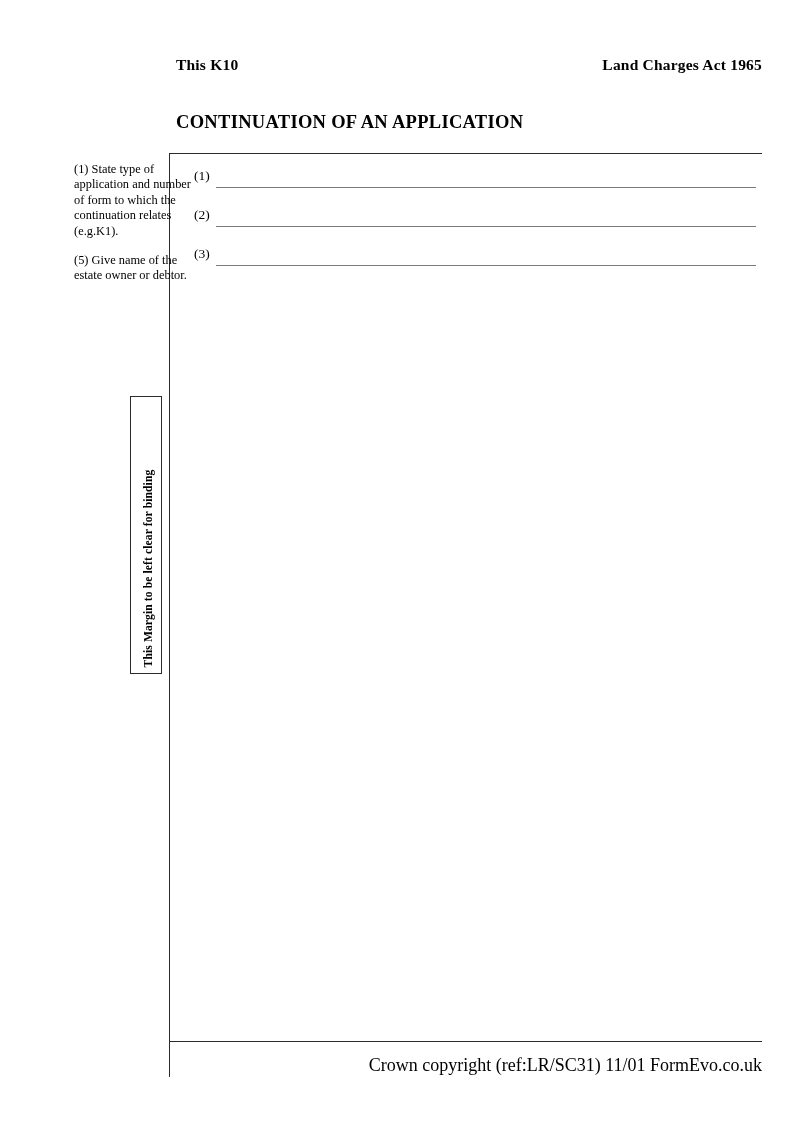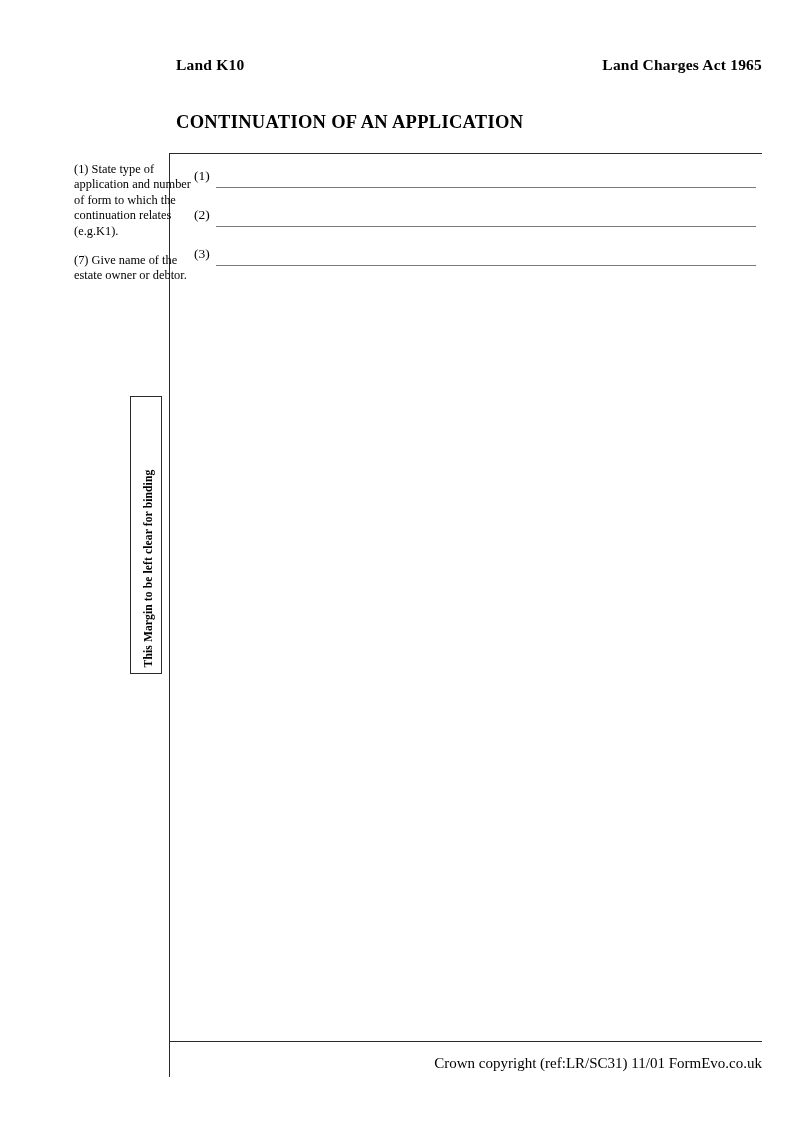--- a/index.html
+++ b/index.html
@@ -151,42 +151,42 @@
   }
   #row1 { top: 168px; }
   #row2 { top: 207px; }
   #row3 { top: 246px; }
 
   
   .footer {
     position: absolute;
     right: 38px;
     top: 1055px;
-    font-size: 15px;
+    font-size: 18px;
     text-align: left;
   }
 </style>
 </head>
 <body>
 
 <div class="page">
 
-  <div class="form-id">Land K10</div>
+  <div class="form-id">This K10</div>
 
   <div class="act-title">Land Charges Act 1965</div>
 
   <div class="main-title">CONTINUATION OF AN APPLICATION</div>
 
   <div class="rule-top"></div>
   <div class="rule-vertical"></div>
   <div class="rule-bottom"></div>
 
   <div class="notes">
     <div class="note-block">(1)  State type of application and number of form to which the continuation relates (e.g.K1).</div>
-    <div class="note-block">(7) Give name of the estate owner or debtor.</div>
+    <div class="note-block">(5) Give name of the estate owner or debtor.</div>
   </div>
 
   <div class="binding-box">
     <div class="binding-box-inner">
       <div class="binding-text">This Margin to be left clear for binding</div>
     </div>
   </div>
 
   <div class="field-row" id="row1">
     <span class="num">(1)</span>

